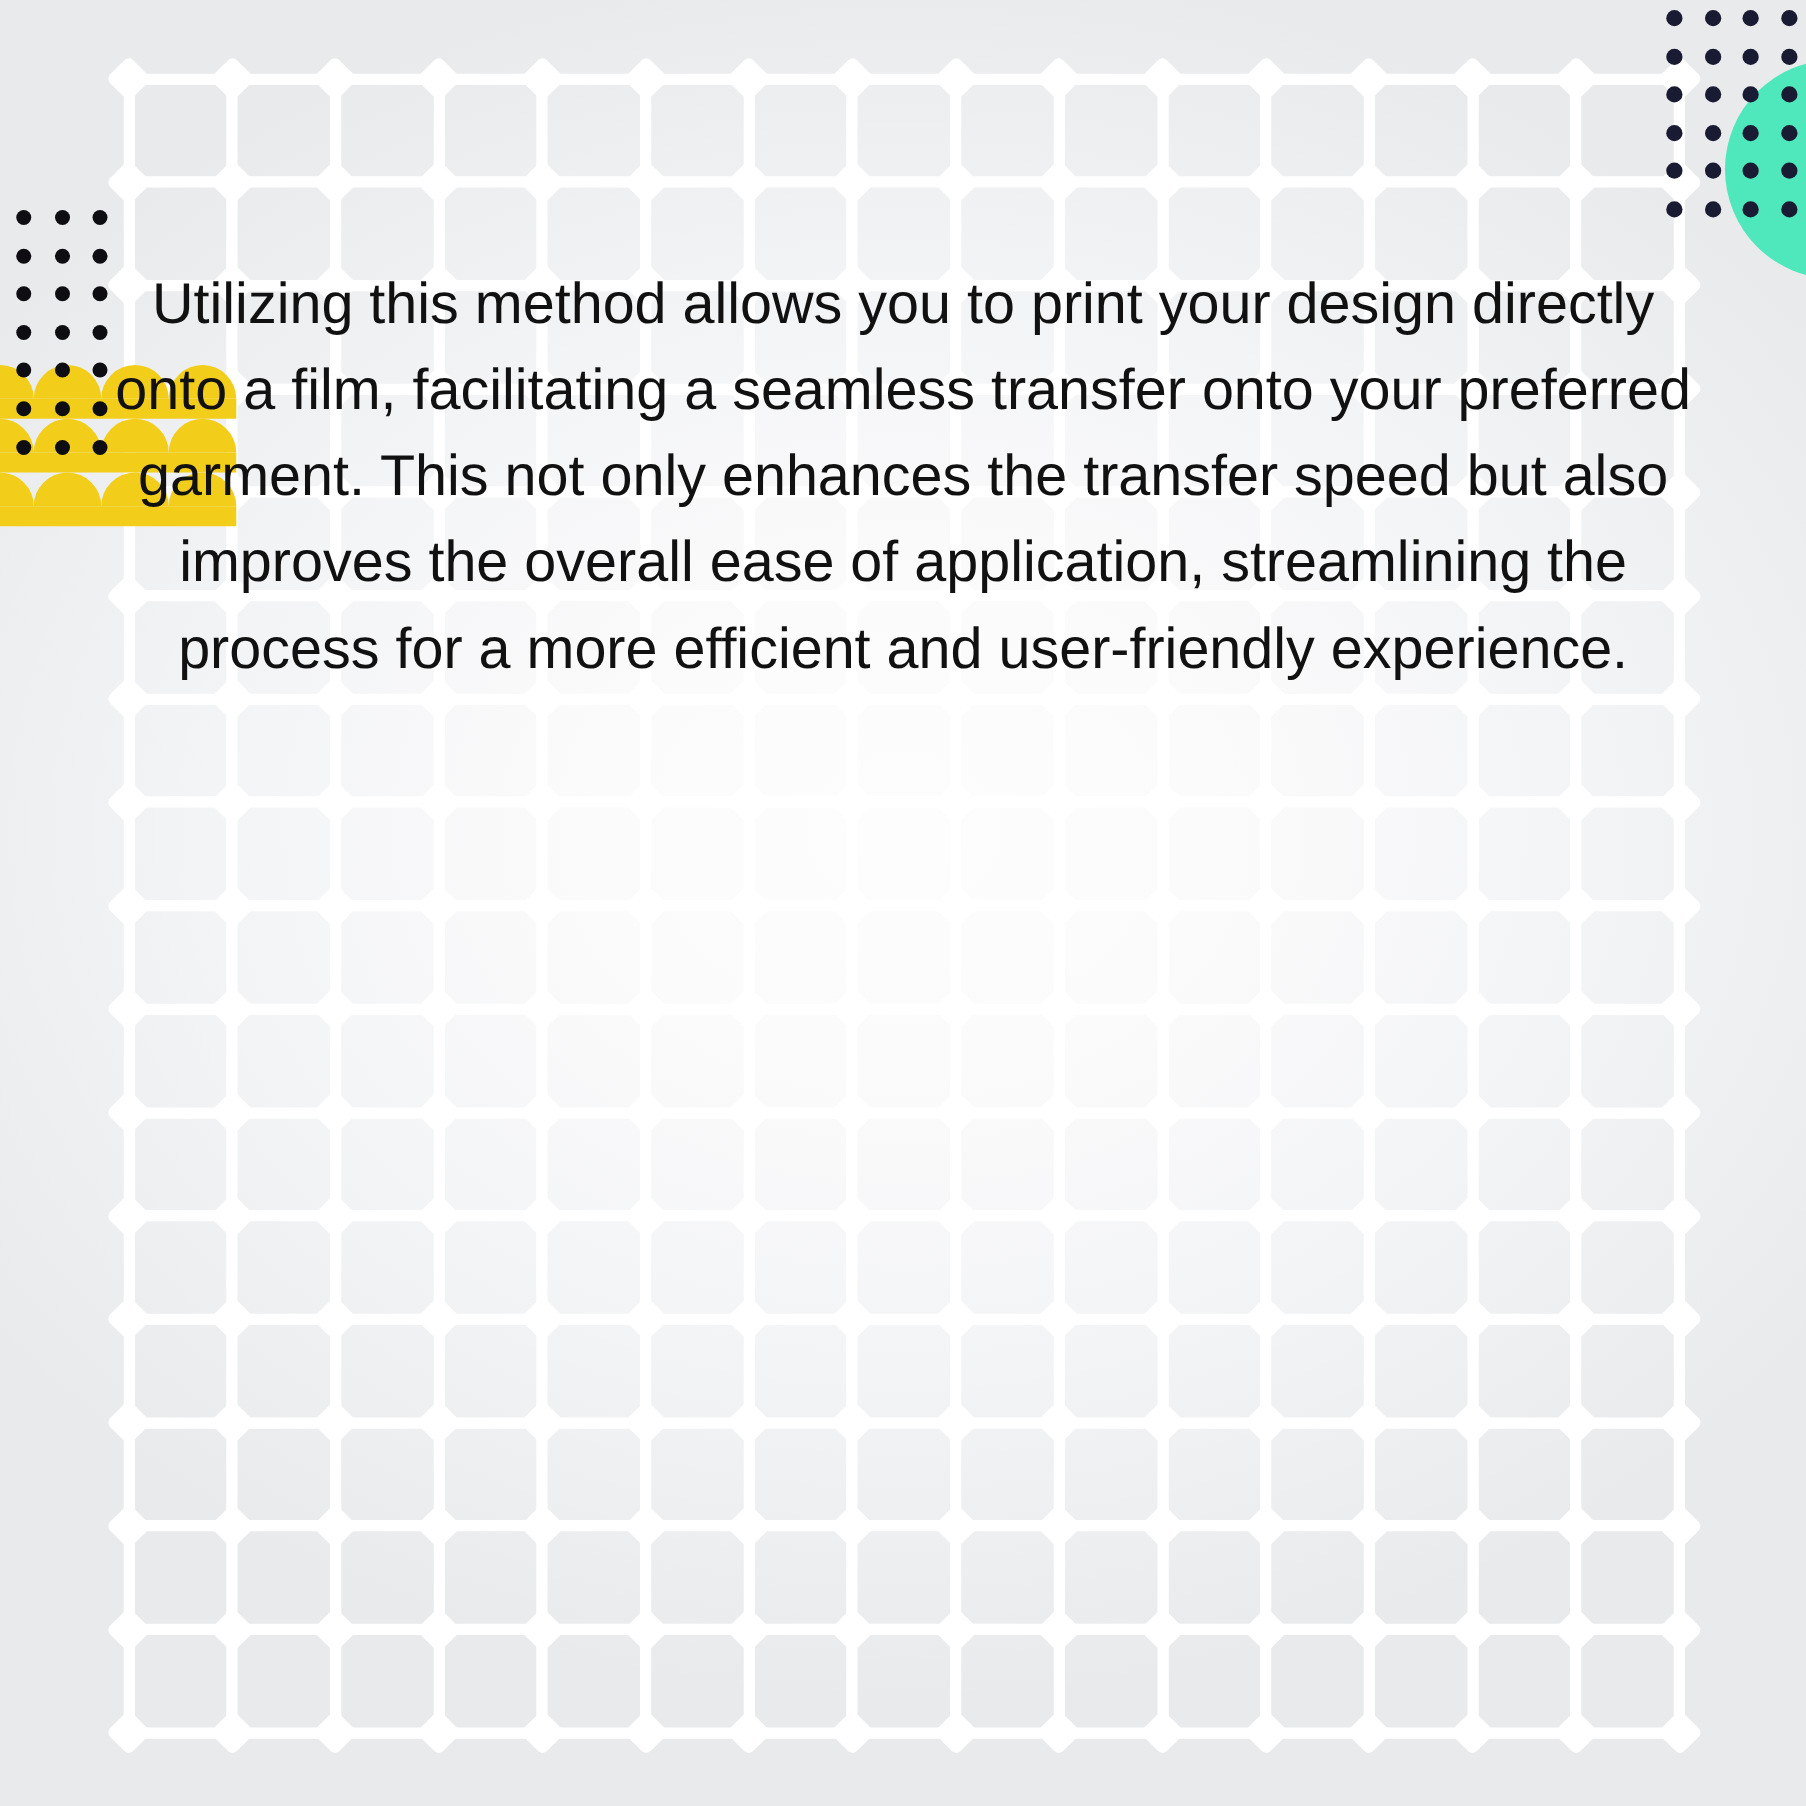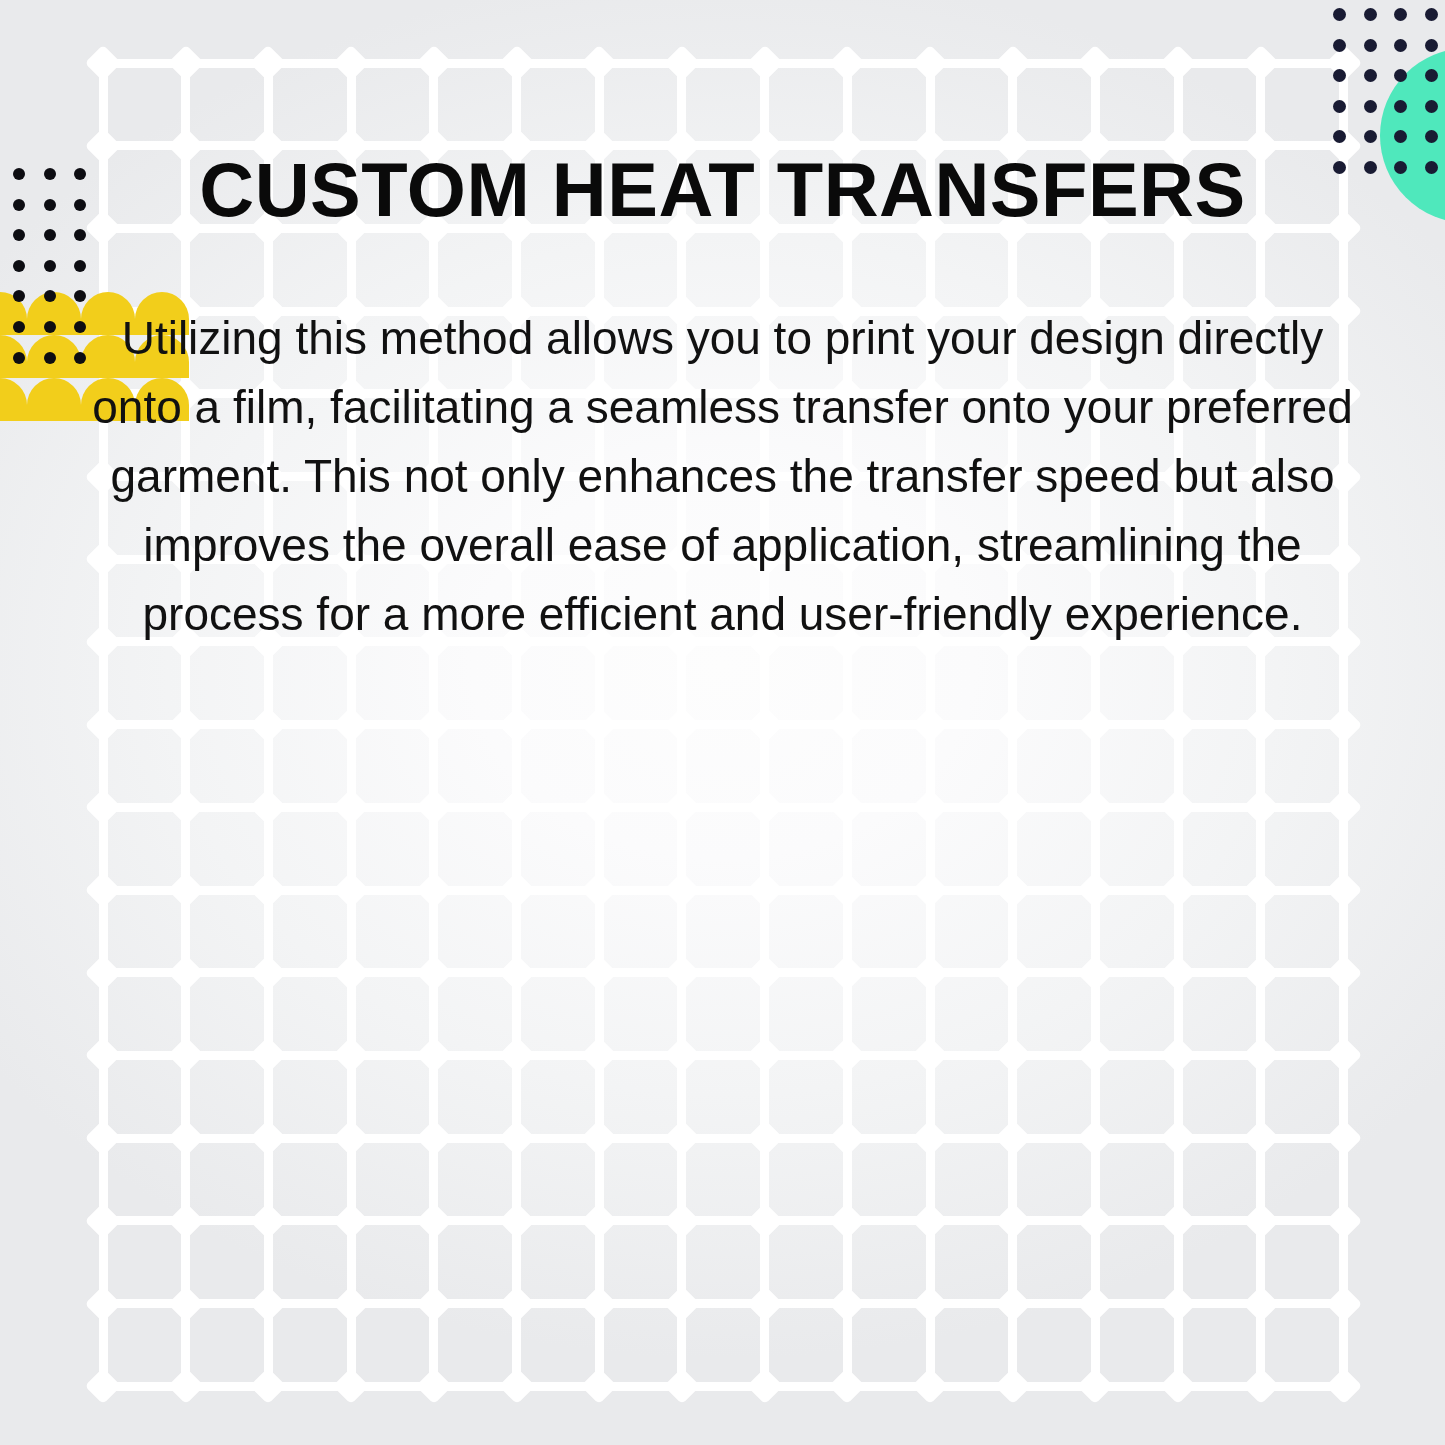--- a/index.html
+++ b/index.html
@@ -483,21 +483,20 @@
       <div class="semi" style="left: -27px; top: 378px; width: 54px; height: 27px;"></div>
       <div class="semi" style="left: 27px; top: 378px; width: 54px; height: 27px;"></div>
       <div class="semi" style="left: 81px; top: 378px; width: 54px; height: 27px;"></div>
       <div class="semi" style="left: 135px; top: 378px; width: 54px; height: 27px;"></div>
       <div style="position: absolute; left: -27px; top: 405px; width: 216px; height: 16px; background: rgb(242, 206, 27);"></div>
     </div>
 
   <div class="content">
 
     <h1 class="title">
-      <span class="title-line">CUSTOM HEAT TRANSFERS</span>
     </h1>
 
     <div class="body-block">
       <p class="para">Utilizing this method allows you to print your design directly onto a film, facilitating a seamless transfer onto your preferred garment. This not only enhances the transfer speed but also improves the overall ease of application, streamlining the process for a more efficient and user-friendly experience.</p>
     </div>
 
   </div>
 </div>
 
 </body></html>

